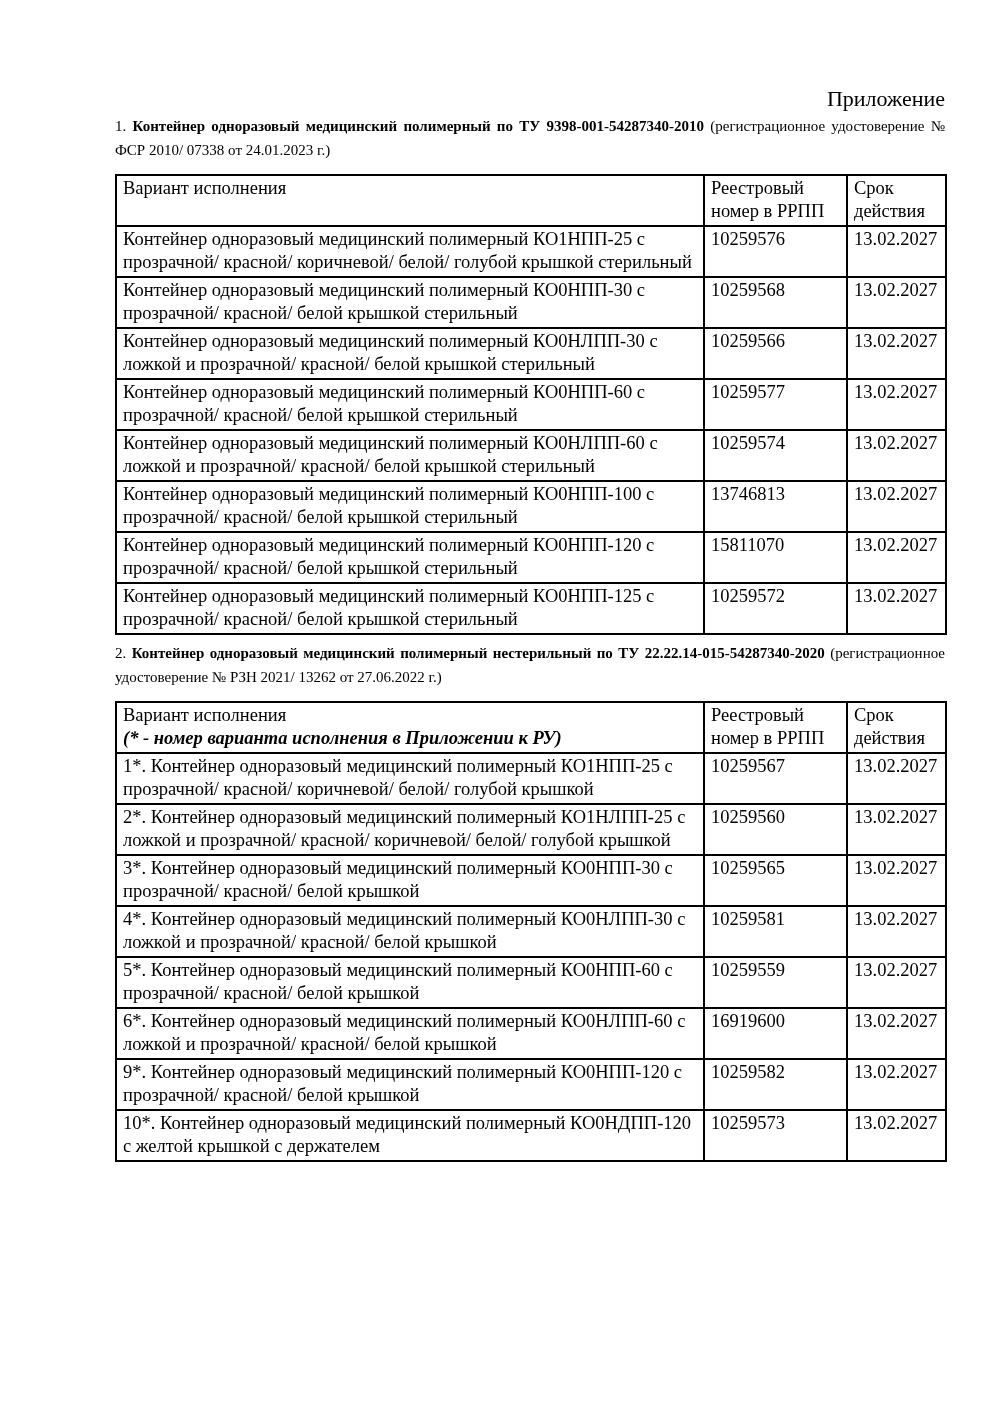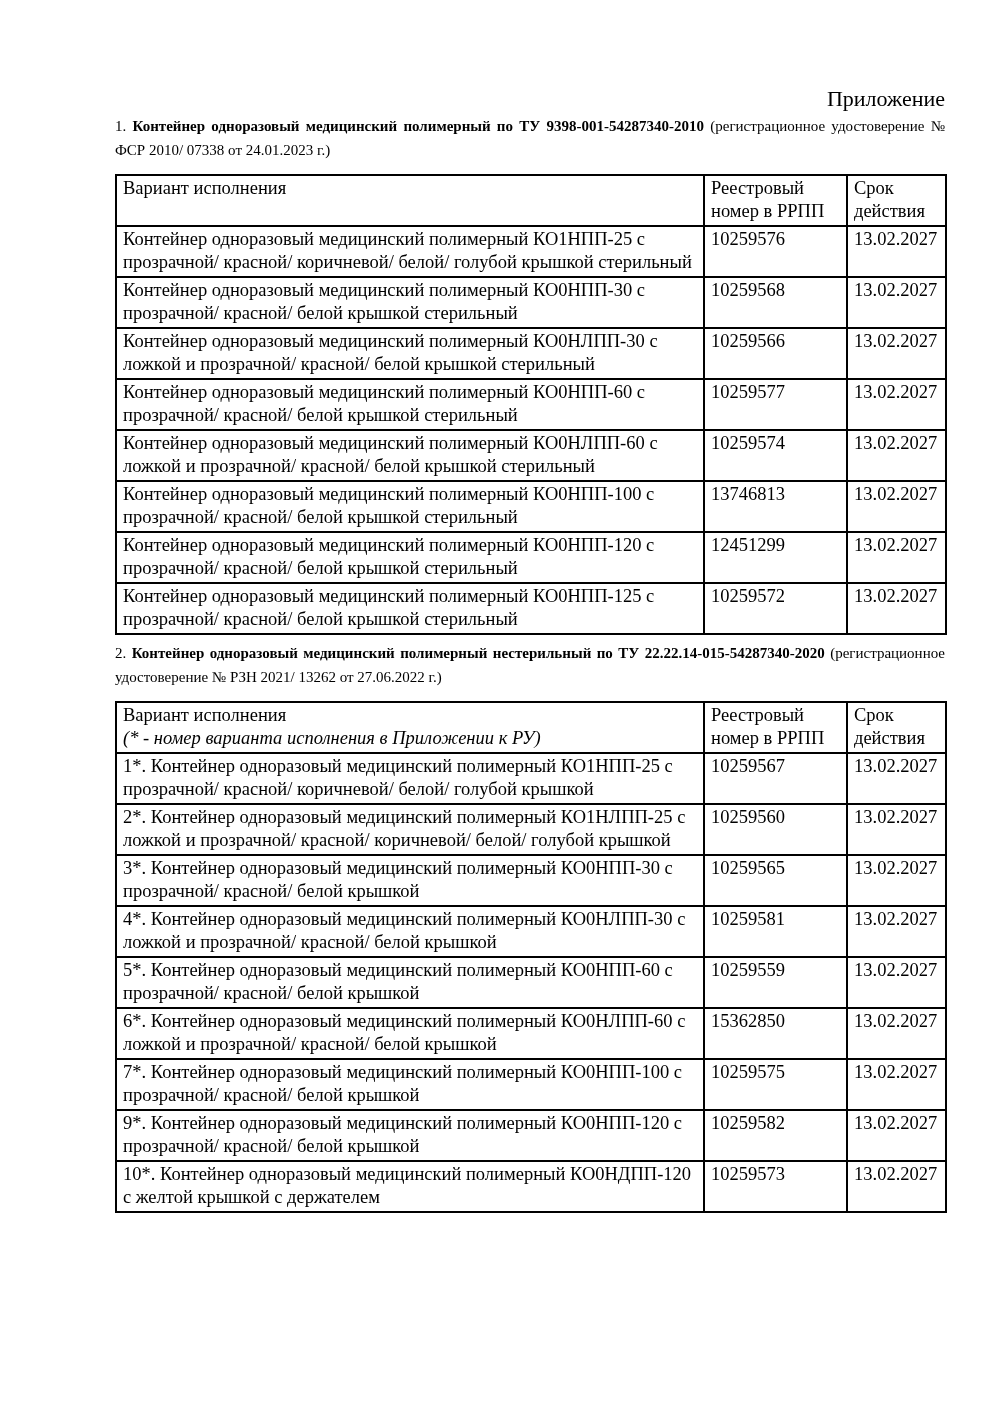--- a/index.html
+++ b/index.html
@@ -44,21 +44,21 @@
     vertical-align: top;
     padding: 1px 5px 2px 6px;
     font-weight: normal;
     text-align: left;
     overflow: hidden;
   }
   col.c-variant { width: 588px; }
   col.c-number  { width: 143px; }
   col.c-expiry  { width: 99px;  }
   td.cell-variant { text-align: justify; }
-  .variant-note { font-style: italic; }
+  .variant-note { font-style: italic; font-weight: bold; }
   section { margin: 0; }
 </style>
 </head>
 <body>
 
 <div class="page">
 
   <p class="appendix-label">Приложение</p>
 
   <section>
@@ -105,21 +105,21 @@
             <td class="cell-number">10259574</td>
             <td class="cell-expiry">13.02.2027</td>
           </tr>
           <tr>
             <td class="cell-variant">Контейнер одноразовый медицинский полимерный КО0НПП-100 с прозрачной/ красной/ белой крышкой стерильный</td>
             <td class="cell-number">13746813</td>
             <td class="cell-expiry">13.02.2027</td>
           </tr>
           <tr>
             <td class="cell-variant">Контейнер одноразовый медицинский полимерный КО0НПП-120 с прозрачной/ красной/ белой крышкой стерильный</td>
-            <td class="cell-number">12451299</td>
+            <td class="cell-number">15811070</td>
             <td class="cell-expiry">13.02.2027</td>
           </tr>
           <tr>
             <td class="cell-variant">Контейнер одноразовый медицинский полимерный КО0НПП-125 с прозрачной/ красной/ белой крышкой стерильный</td>
             <td class="cell-number">10259572</td>
             <td class="cell-expiry">13.02.2027</td>
           </tr>
         </tbody>
     </table>
   </section>
@@ -164,26 +164,21 @@
             <td class="cell-number">10259581</td>
             <td class="cell-expiry">13.02.2027</td>
           </tr>
           <tr>
             <td class="cell-variant">5*. Контейнер одноразовый медицинский полимерный КО0НПП-60 с прозрачной/ красной/ белой крышкой</td>
             <td class="cell-number">10259559</td>
             <td class="cell-expiry">13.02.2027</td>
           </tr>
           <tr>
             <td class="cell-variant">6*. Контейнер одноразовый медицинский полимерный КО0НЛПП-60 с ложкой и прозрачной/ красной/ белой крышкой</td>
-            <td class="cell-number">15362850</td>
-            <td class="cell-expiry">13.02.2027</td>
-          </tr>
-          <tr>
-            <td class="cell-variant">7*. Контейнер одноразовый медицинский полимерный КО0НПП-100 с прозрачной/ красной/ белой крышкой</td>
-            <td class="cell-number">10259575</td>
+            <td class="cell-number">16919600</td>
             <td class="cell-expiry">13.02.2027</td>
           </tr>
           <tr>
             <td class="cell-variant">9*. Контейнер одноразовый медицинский полимерный КО0НПП-120 с прозрачной/ красной/ белой крышкой</td>
             <td class="cell-number">10259582</td>
             <td class="cell-expiry">13.02.2027</td>
           </tr>
           <tr>
             <td class="cell-variant">10*. Контейнер одноразовый медицинский полимерный КО0НДПП-120 с желтой крышкой с держателем</td>
             <td class="cell-number">10259573</td>

